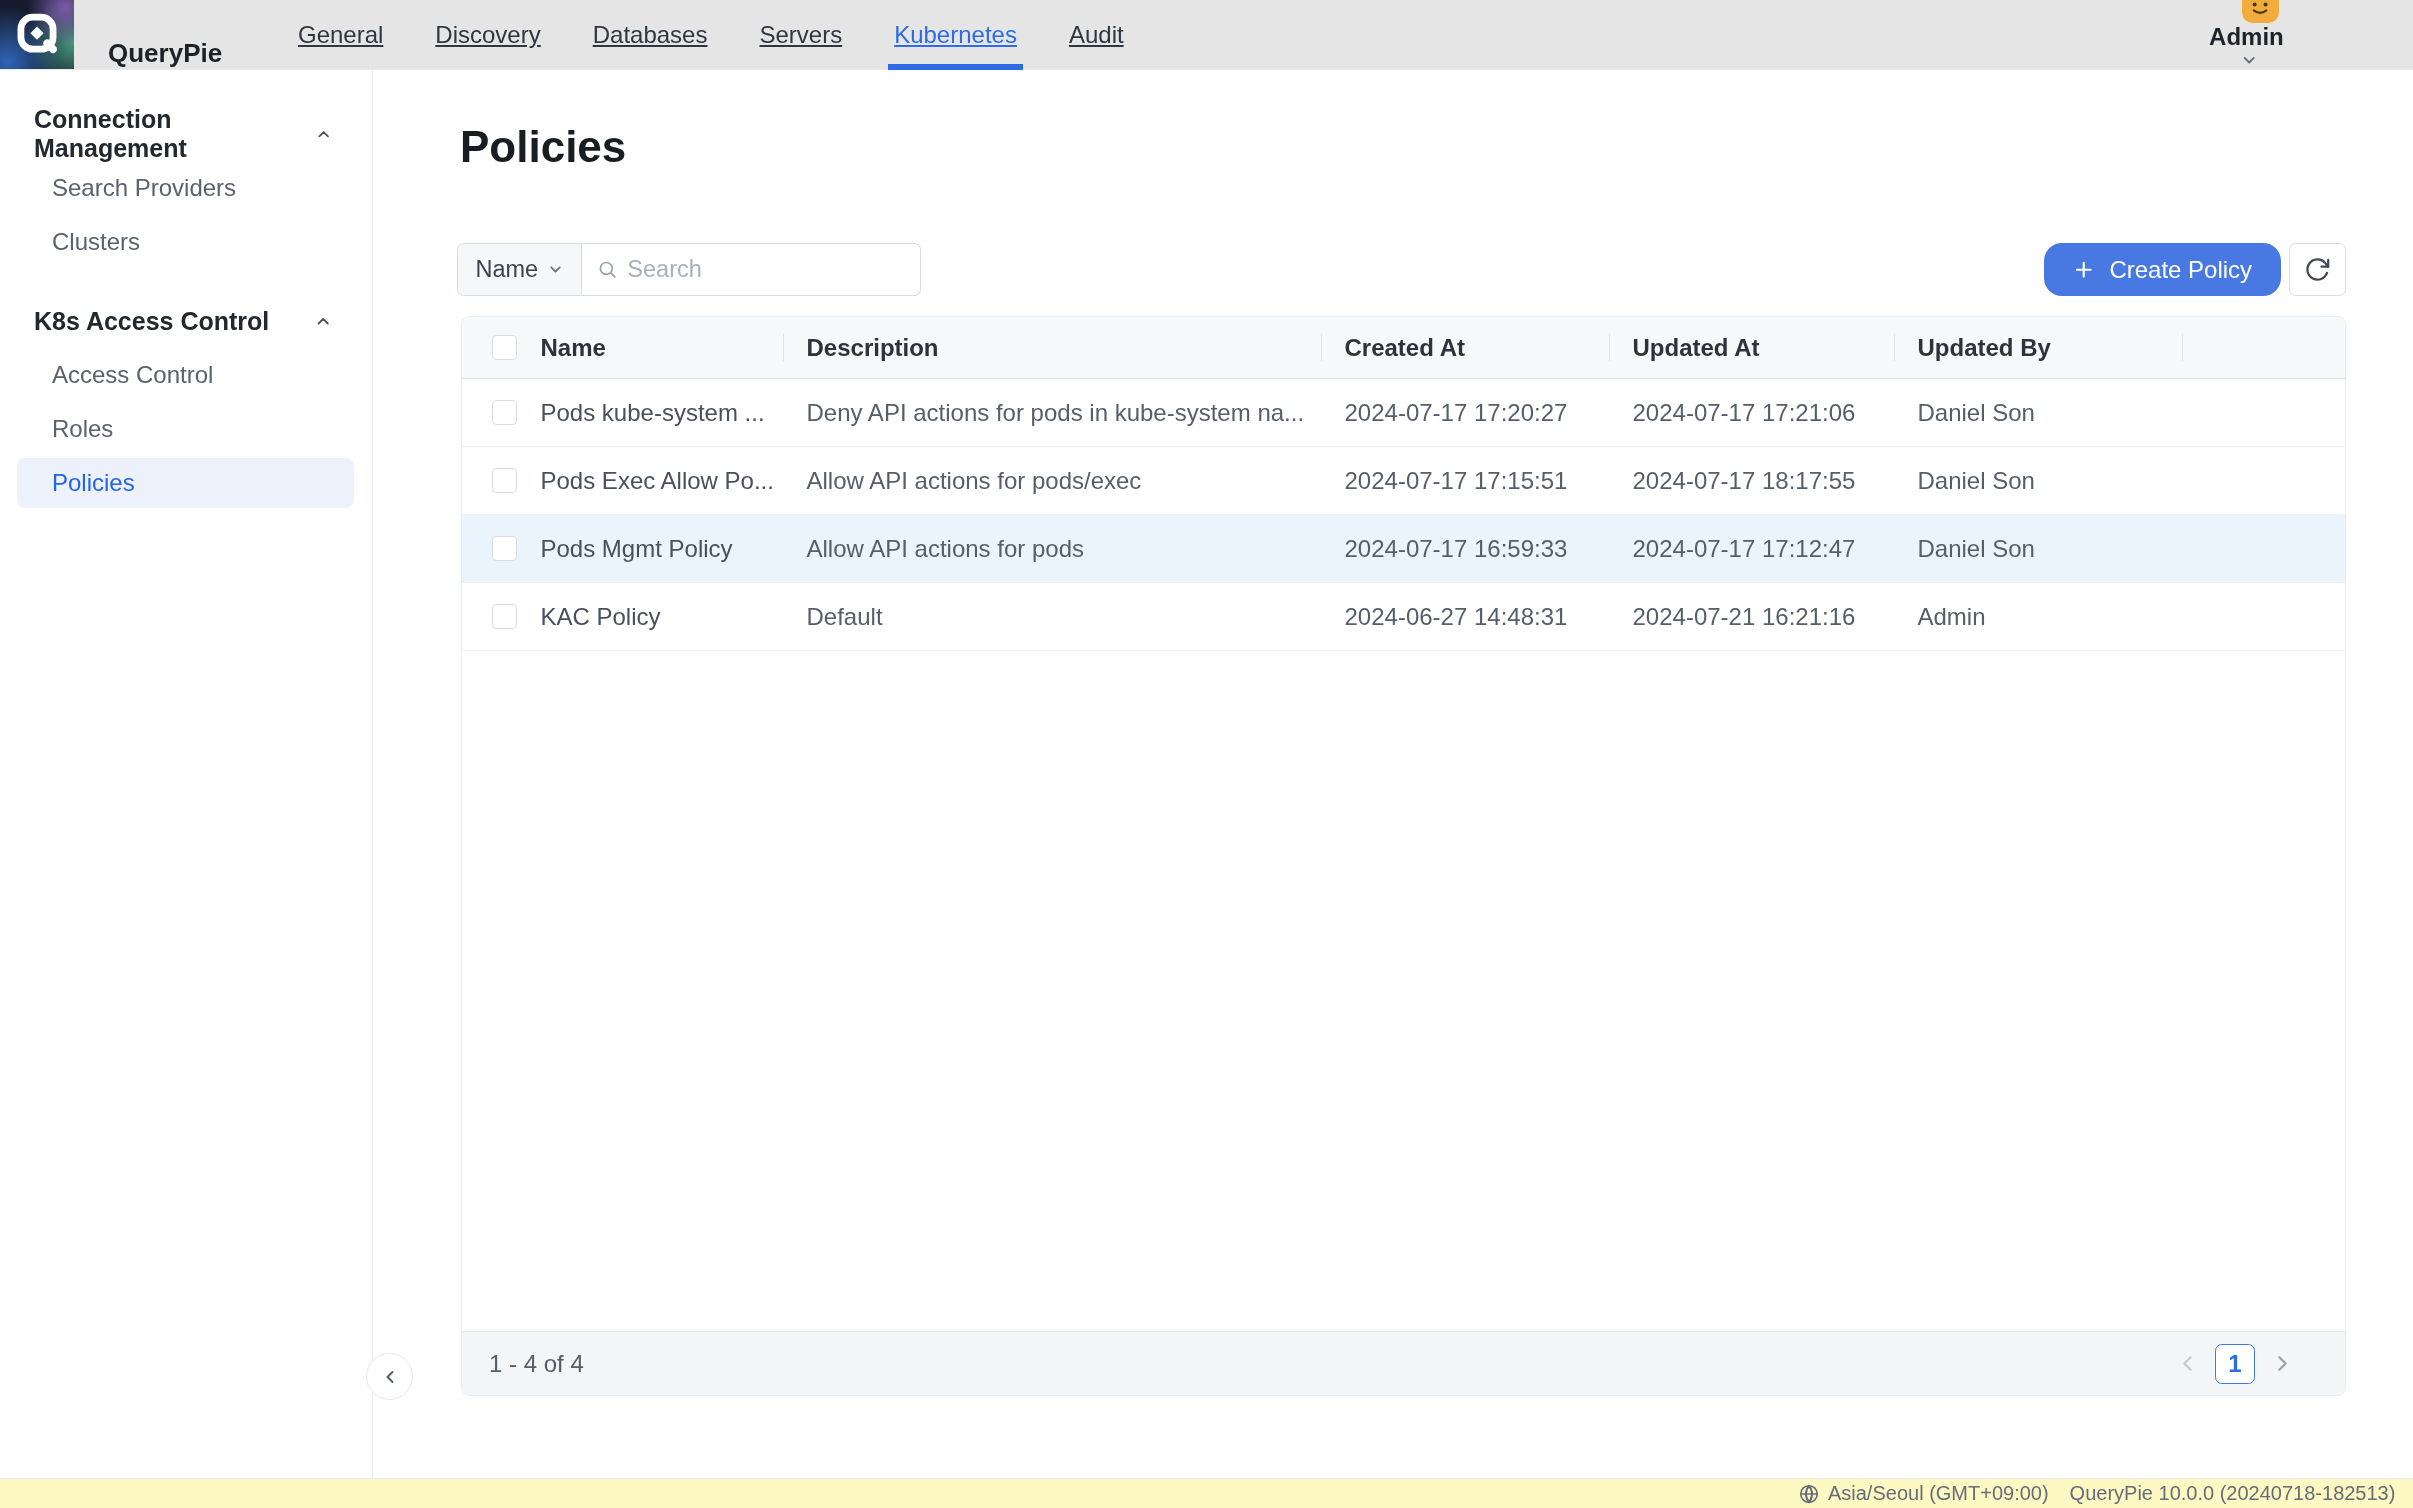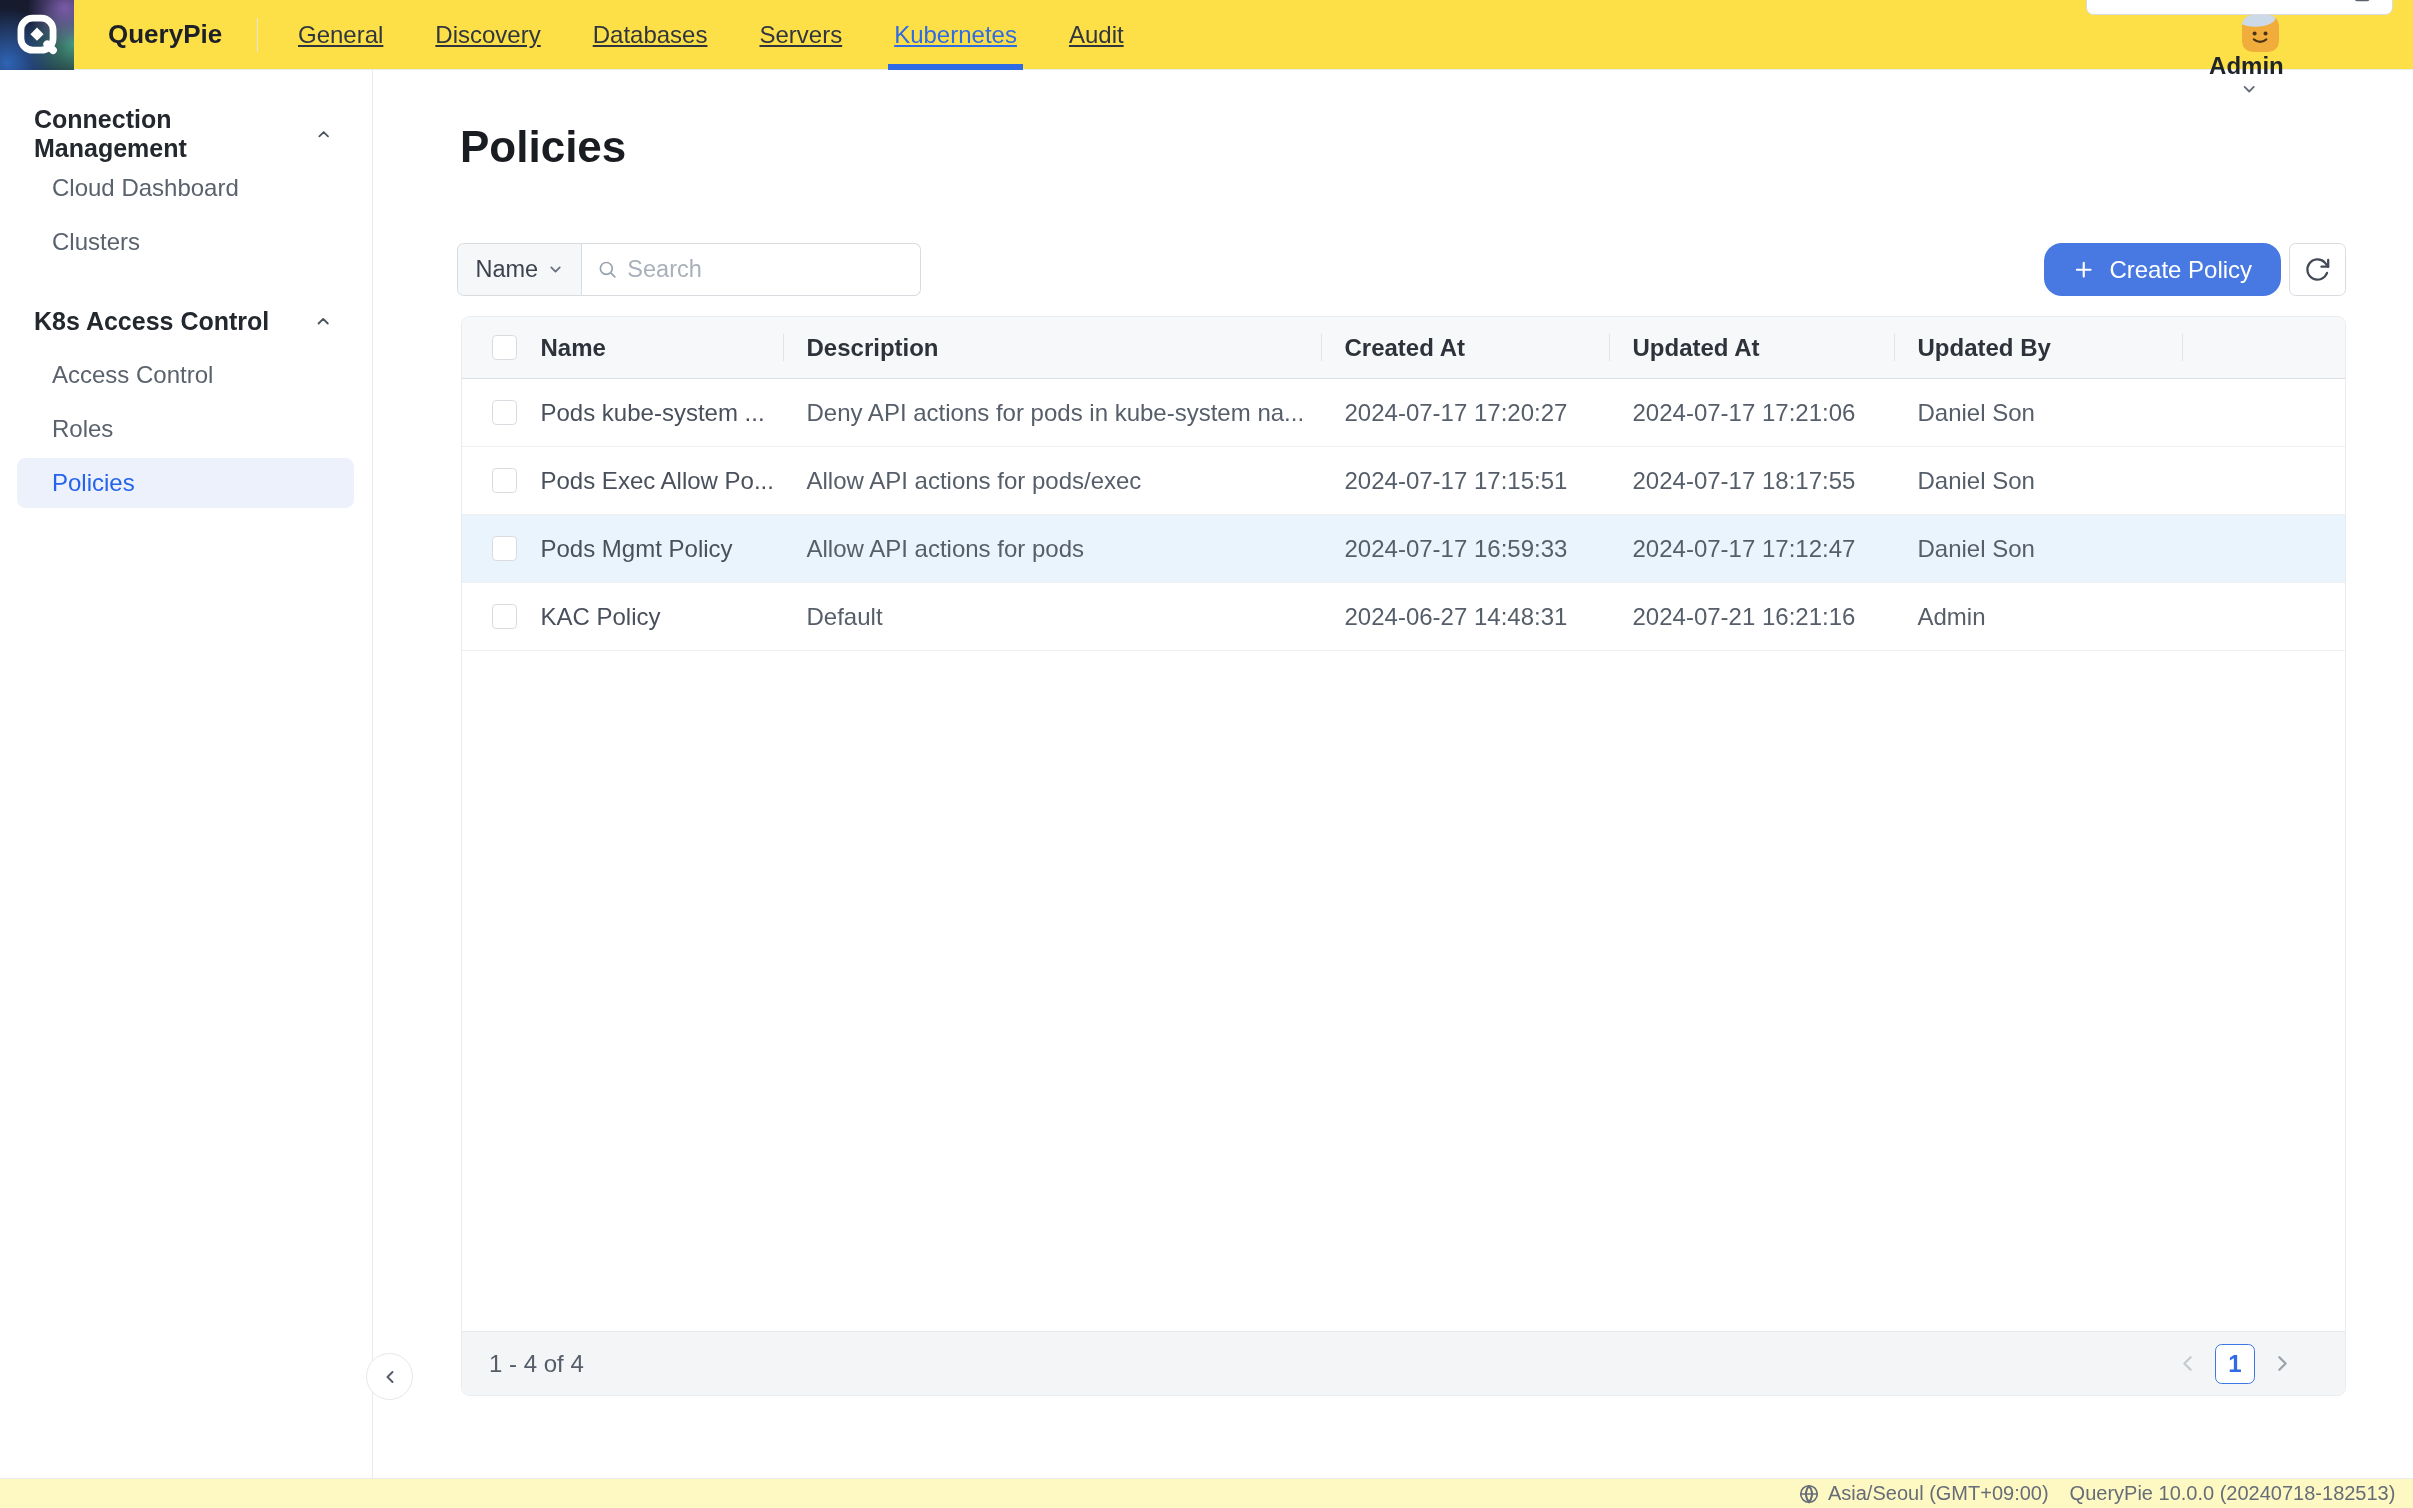--- a/index.html
+++ b/index.html
@@ -1,21 +1,21 @@
 <!DOCTYPE html>
 <html style="font-size:13.4px"><head>
 <meta charset="utf-8">
 <style>
   * { margin:0; padding:0; box-sizing:border-box; }
   html,body { width:2413px; height:1508px; overflow:hidden; background:#fff;
               font-family:"Liberation Sans", sans-serif; }
 
   
   .topbar { position:absolute; left:0; top:0; width:2413px; height:70px;
-            background:#fde047; border-bottom:0.8px solid #e8eaec; display:flex; align-items:center; z-index:5; }
+            background:#e5e5e5; border-bottom:0.8px solid #e8eaec; display:flex; align-items:flex-end; z-index:5; }
   .logo { width:74px; height:70px; flex:0 0 74px;
           background:
             radial-gradient(circle at 88% 12%, #7a5aa8 0%, rgba(122,90,168,0) 42%),
             radial-gradient(circle at 100% 62%, #47997e 0%, rgba(71,153,126,0) 55%),
             radial-gradient(circle at 10% 90%, #2f64b5 0%, rgba(47,100,181,0) 60%),
             #161b2e;
           display:flex; align-items:center; justify-content:center; }
   .brand { font-size:26px; font-weight:700; color:#1d2127; margin-left:34px; }
   .topbar-divider { width:0.8px; height:34px; background:#e3e5e9; margin-left:35px; }
   .topnav { display:flex; gap:52px; margin-left:40px; height:100%; align-items:center; }
@@ -160,21 +160,21 @@
   </div>
 </div>
 
 <div class="sidebar">
   <div class="side-header">
     <span>Connection Management</span>
     <svg width="18.4" height="18.4" viewBox="0 0 24 24" fill="none" stroke="#4b525d" stroke-width="2.4" stroke-linecap="round" stroke-linejoin="round">
       <polyline points="6 15 12 9 18 15"></polyline>
       </svg>
   </div>
-  <div class="side-item">Cloud Dashboard</div>
+  <div class="side-item">Search Providers</div>
   <div class="side-item">Clusters</div>
   <div class="side-gap"></div>
   <div class="side-header">
     <span>K8s Access Control</span>
     <svg width="18.4" height="18.4" viewBox="0 0 24 24" fill="none" stroke="#4b525d" stroke-width="2.4" stroke-linecap="round" stroke-linejoin="round">
       <polyline points="6 15 12 9 18 15"></polyline>
       </svg>
   </div>
   <div class="side-item">Access Control</div>
   <div class="side-item">Roles</div>

